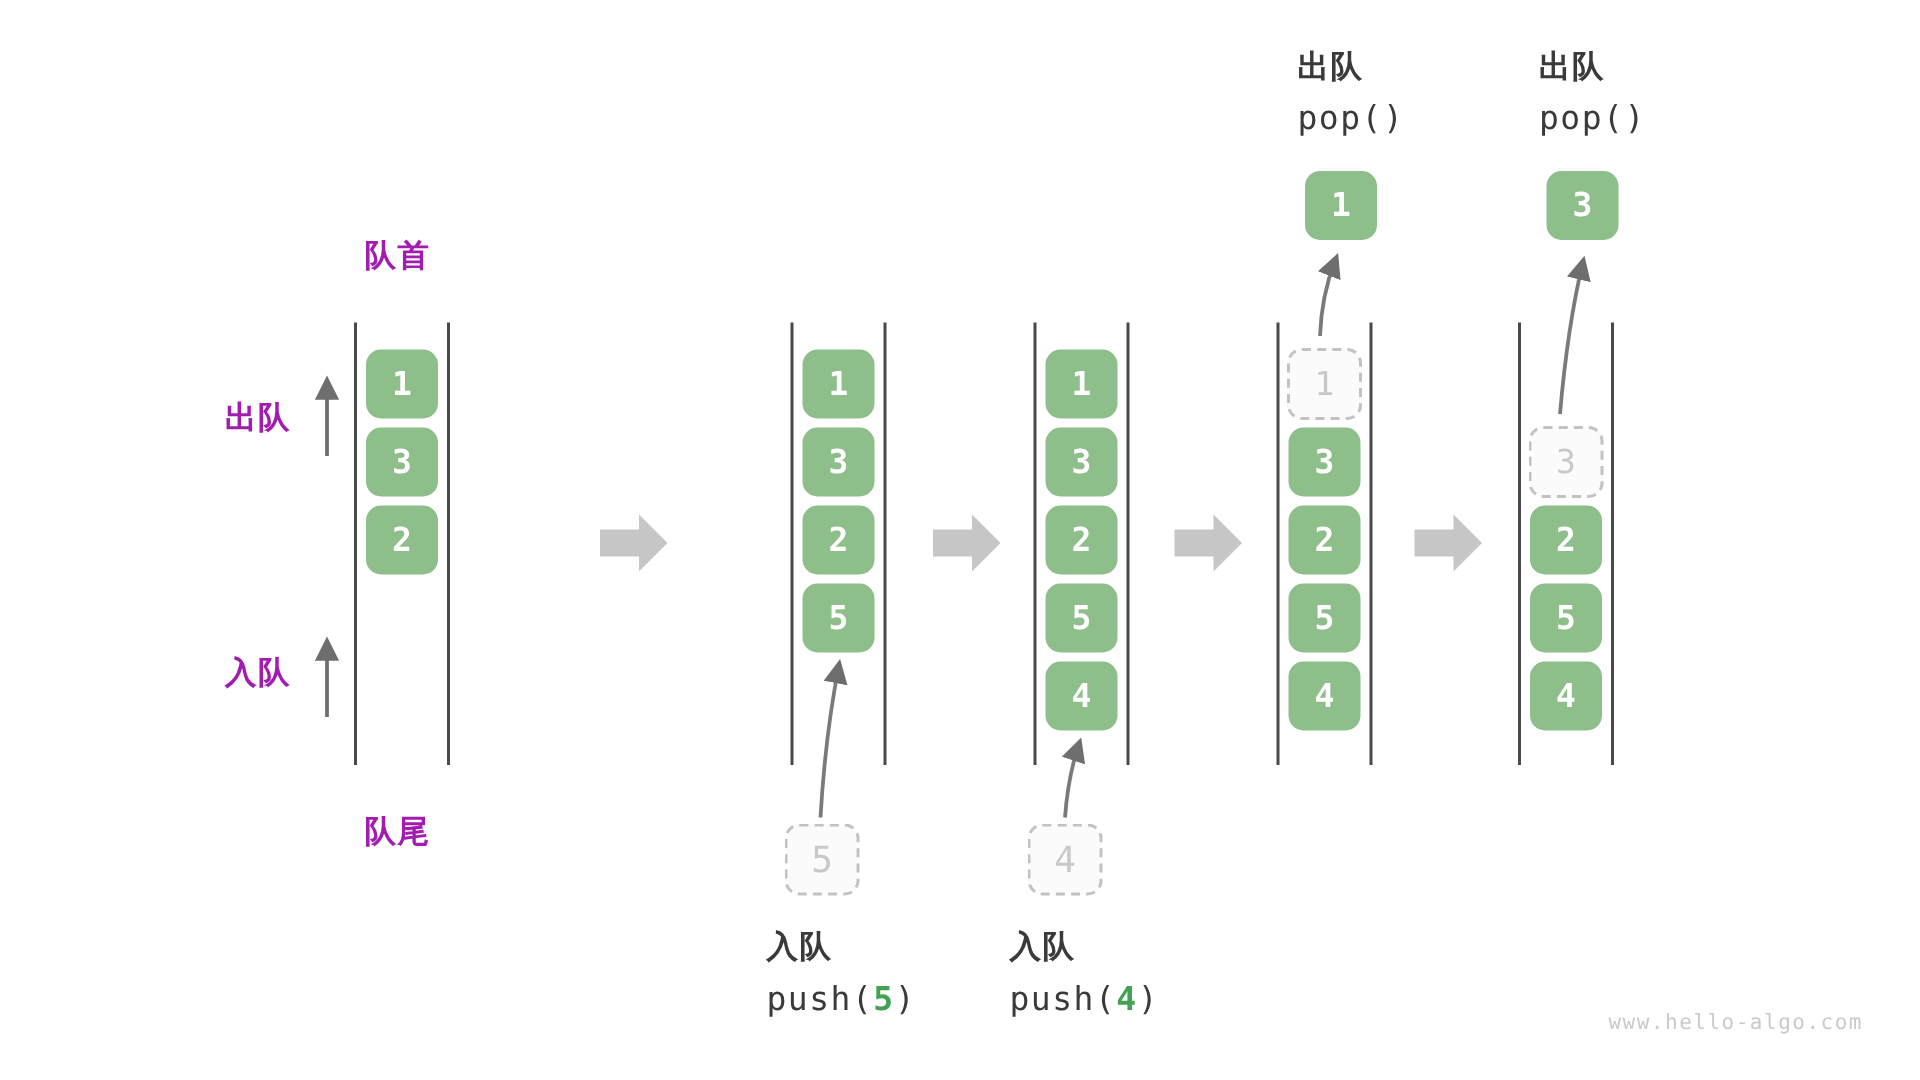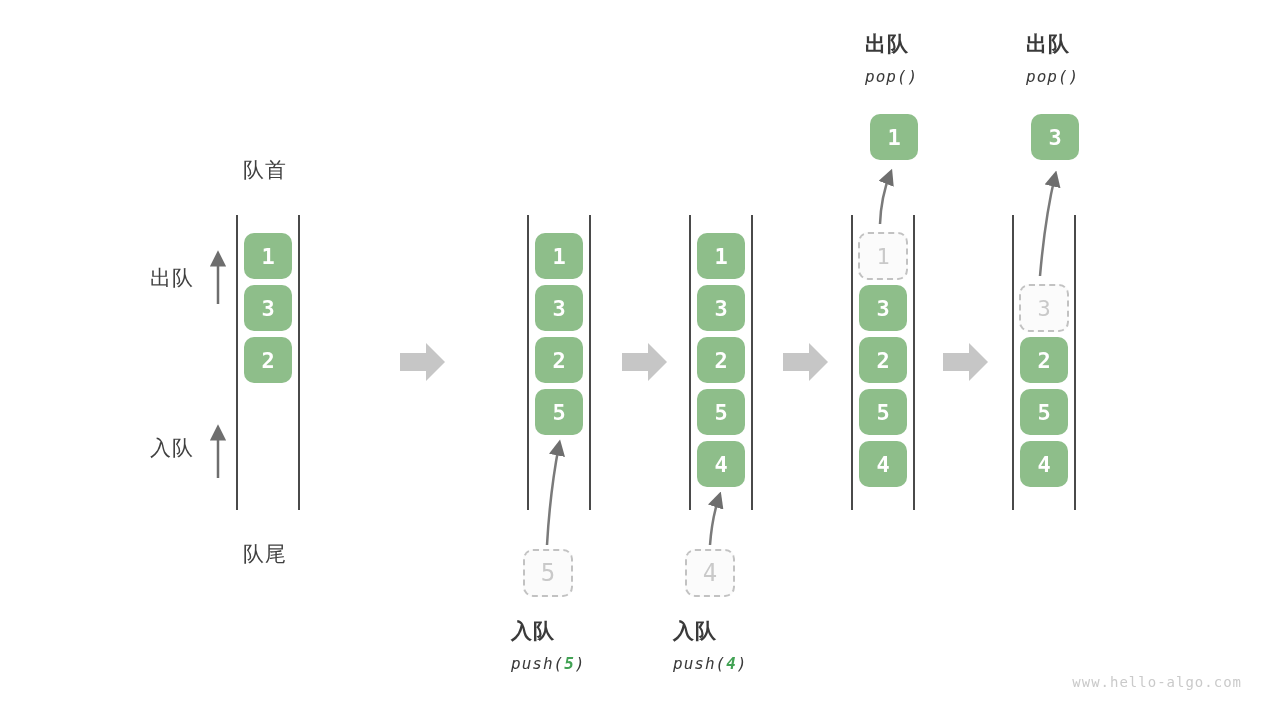--- a/index.html
+++ b/index.html
@@ -6,21 +6,21 @@
   #stage{
     position:relative;width:1280px;height:720px;background:#ffffff;overflow:hidden;
     font-family:"DejaVu Sans","Liberation Sans",sans-serif;color:#3a3a3a;
   }
   .abs{position:absolute;}
   
   .title-block{position:absolute;left:197px;top:30px;width:140px;text-align:center;}
   .title-zh{font-size:25px;font-weight:700;color:#42a254;letter-spacing:1px;}
   .title-en{font-size:19px;color:#3a3a3a;margin-top:13px;letter-spacing:1px;}
   
-  .lbl{position:absolute;font-size:21px;font-weight:400;color:#404040;letter-spacing:1px;white-space:nowrap;}
+  .lbl{position:absolute;font-size:21px;font-weight:700;color:#a21caf;letter-spacing:1px;white-space:nowrap;}
   
   .wall{position:absolute;width:2px;background:#4a4a4a;}
   
   .box{
     position:absolute;width:48px;height:46px;border-radius:10px;background:#8ebe8a;
     color:#ffffff;font-family:"DejaVu Sans Mono","Liberation Mono",monospace;
     font-size:22px;font-weight:700;display:flex;align-items:center;justify-content:center;
   }
   .box.ghost{
     width:50px;height:48px;box-sizing:border-box;background:#fbfbfb;
@@ -28,21 +28,21 @@
   }
   .box.pending{
     width:50px;height:48px;box-sizing:border-box;background:#fbfbfb;
     border:2px dashed #c2c2c2;color:#c9c9c9;font-weight:400;font-size:24px;
   }
   
   .op{position:absolute;white-space:nowrap;}
   .op .zh{font-size:21px;font-weight:700;color:#3a3a3a;letter-spacing:1px;}
   .op .code{
     margin-top:9px;font-family:"DejaVu Sans Mono","Liberation Mono",monospace;
-    font-size:16px;color:#3a3a3a;letter-spacing:1px;font-style:italic;
+    font-size:22px;color:#3a3a3a;letter-spacing:1px;
   }
   .op .code .hl{color:#42a254;font-weight:700;}
   
   .watermark{
     position:absolute;right:38px;top:674px;font-family:"DejaVu Sans Mono","Liberation Mono",monospace;
     font-size:14px;color:#cacaca;letter-spacing:1px;
   }
   svg.overlay{position:absolute;left:0;top:0;pointer-events:none;}
 </style>
 </head>

